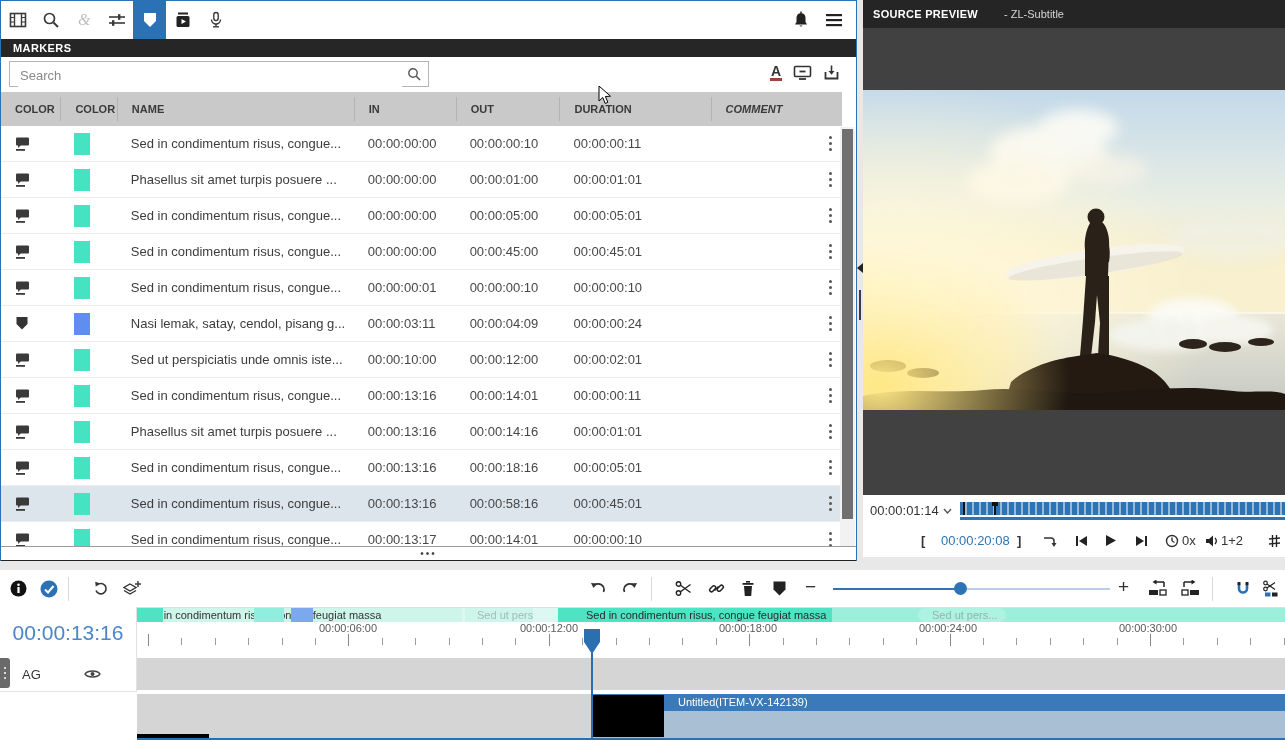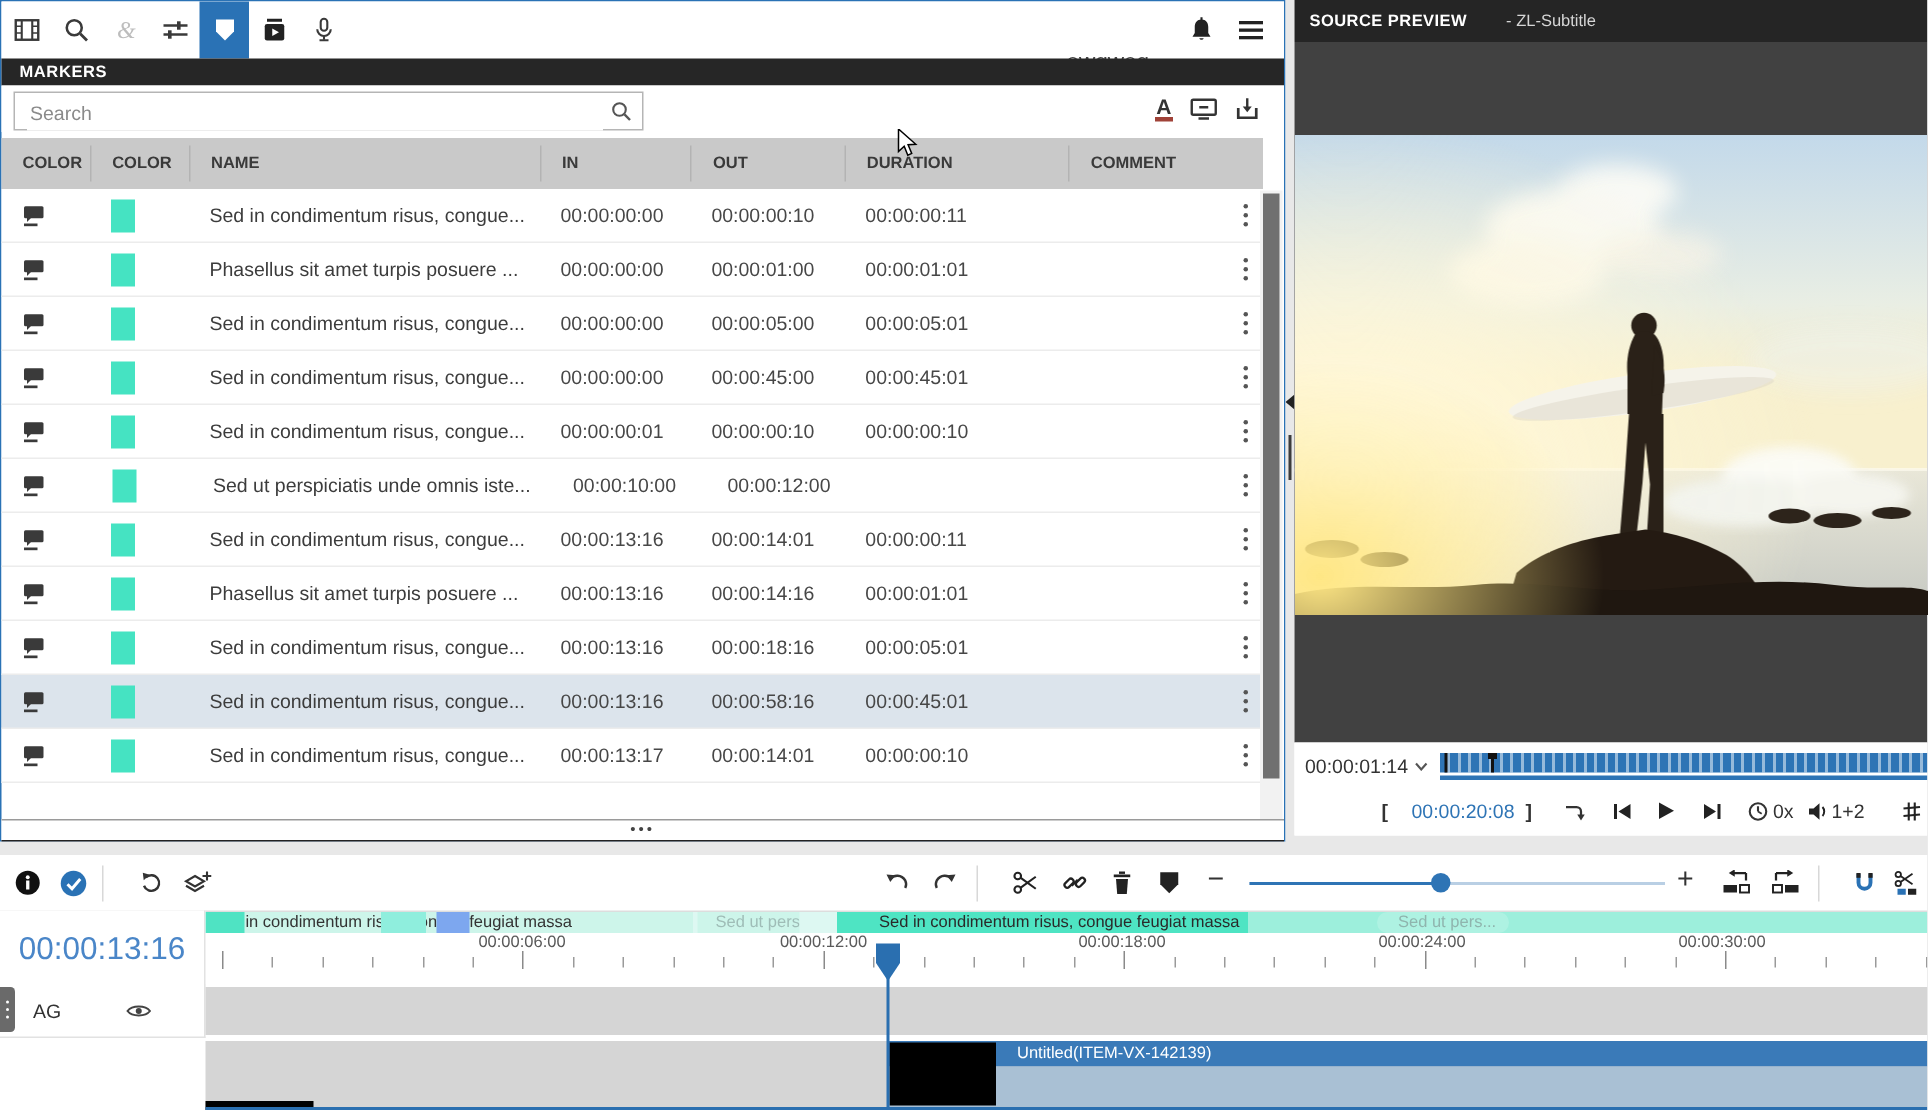--- a/index.html
+++ b/index.html
@@ -21,21 +21,21 @@
   .search-box{position:absolute;left:8px;top:4px;width:420px;height:26px;border:1px solid #b5b5b5;box-sizing:border-box;}
   .search-box input{border:0;outline:0;width:380px;height:22px;margin:1px 0 0 8px;font-size:13px;font-family:inherit;color:#333;}
   .search-box input::placeholder{color:#8a8a8a;}
   .search-box .mag{position:absolute;right:6px;top:5px;}
   .row-actions{position:absolute;right:16px;top:7px;display:flex;gap:11px;align-items:center;}
   .a-icon{font-size:14px;font-weight:bold;color:#333;border-bottom:3px solid #a04238;line-height:14px;padding:0 1px;}
   .thead{position:absolute;left:0;top:91px;width:841px;height:34px;background:#c9c9c9;display:flex;align-items:center;
          font-size:11px;font-weight:bold;color:#3a3a3a;}
   .col{box-sizing:border-box;padding-left:14px;border-left:1px solid #b3b3b3;height:24px;display:flex;align-items:center;}
   .col:first-child{border-left:0;}
-  .w-type{width:60px;}.w-color{width:57px;}.w-name{width:240px;margin-left:10px;}.w-in{width:103px;}.w-out{width:105px;}.w-dur{width:153px;}.w-com{width:133px;}
+  .w-type{width:60px;}.w-color{width:57px;}.w-name{width:240px;}.w-in{width:103px;}.w-out{width:105px;}.w-dur{width:153px;}.w-com{width:133px;font-style:italic;}
   .tbody{position:absolute;left:0;top:125px;width:841px;}
   .mrow{position:relative;height:35px;display:flex;align-items:center;border-bottom:1px solid #ececec;background:#fff;font-size:13px;color:#3c3c3c;}
   .mrow.sel{background:#dce4ec;}
   .mrow .col{border-left:0;height:100%;}
   .sw{width:16px;height:22px;}
   .tc{color:#474747;}
   .kebab{position:absolute;right:8px;top:8px;display:flex;flex-direction:column;gap:3px;cursor:pointer;padding:2px;}
   .kebab i{width:3px;height:3px;border-radius:50%;background:#555;display:block;}
   .vscroll-track{position:absolute;left:839px;top:126px;width:15px;height:419px;background:#f2f2f2;}
   .vscroll-thumb{position:absolute;left:2px;top:2px;width:11px;height:390px;background:#707070;}
@@ -328,33 +328,55 @@
     <div class="col w-dur tc c-duration">00:00:00:10</div>
     <div class="col w-com"></div>
     <span class="kebab">
             <i></i>
             <i></i>
             <i></i>
           </span>
   </div>
         <div class="mrow">
     <div class="col w-type">
+
+      <svg width="14" height="15" viewBox="0 0 14 15" style="display: block;">
+              <path d="M1.5,1 h11 v7 l-5.5,5.5 l-5.5,-5.5 z" fill="#333"></path>
+            </svg>
+    </div>
+    <div class="col w-color">
+            <span class="sw" style="background: rgb(95, 141, 240);"></span>
+          </div>
+    <div class="col w-name c-name">Nasi lemak, satay, cendol, pisang g...</div>
+    <div class="col w-in tc c-in">00:00:03:11</div>
+    <div class="col w-out tc c-out">00:00:04:09</div>
+    <div class="col w-dur tc c-duration">00:00:00:24</div>
+    <div class="col w-com"></div>
+    <span class="kebab">
+            <i></i>
+            <i></i>
+            <i></i>
+          </span>
+  </div>
+        <div class="mrow">
+    <div class="col w-type">
       <svg width="16" height="16" viewBox="0 0 16 16" style="display: block;">
               <rect x="1" y="1.5" width="13" height="8" rx="1" fill="#3a3a3a"></rect>
               <path d="M3,9 l0,3 l3,-3 z" fill="#3a3a3a"></path>
               <rect x="1" y="13" width="9" height="1.8" fill="#3a3a3a"></rect>
             </svg>
 
     </div>
     <div class="col w-color">
             <span class="sw" style="background: rgb(69, 227, 194);"></span>
           </div>
     <div class="col w-name c-name">Sed ut perspiciatis unde omnis iste...</div>
     <div class="col w-in tc c-in">00:00:10:00</div>
     <div class="col w-out tc c-out">00:00:12:00</div>
+    <div class="col w-dur tc c-duration">00:00:02:01</div>
     <div class="col w-com"></div>
     <span class="kebab">
             <i></i>
             <i></i>
             <i></i>
           </span>
   </div>
         <div class="mrow">
     <div class="col w-type">
       <svg width="16" height="16" viewBox="0 0 16 16" style="display: block;">

